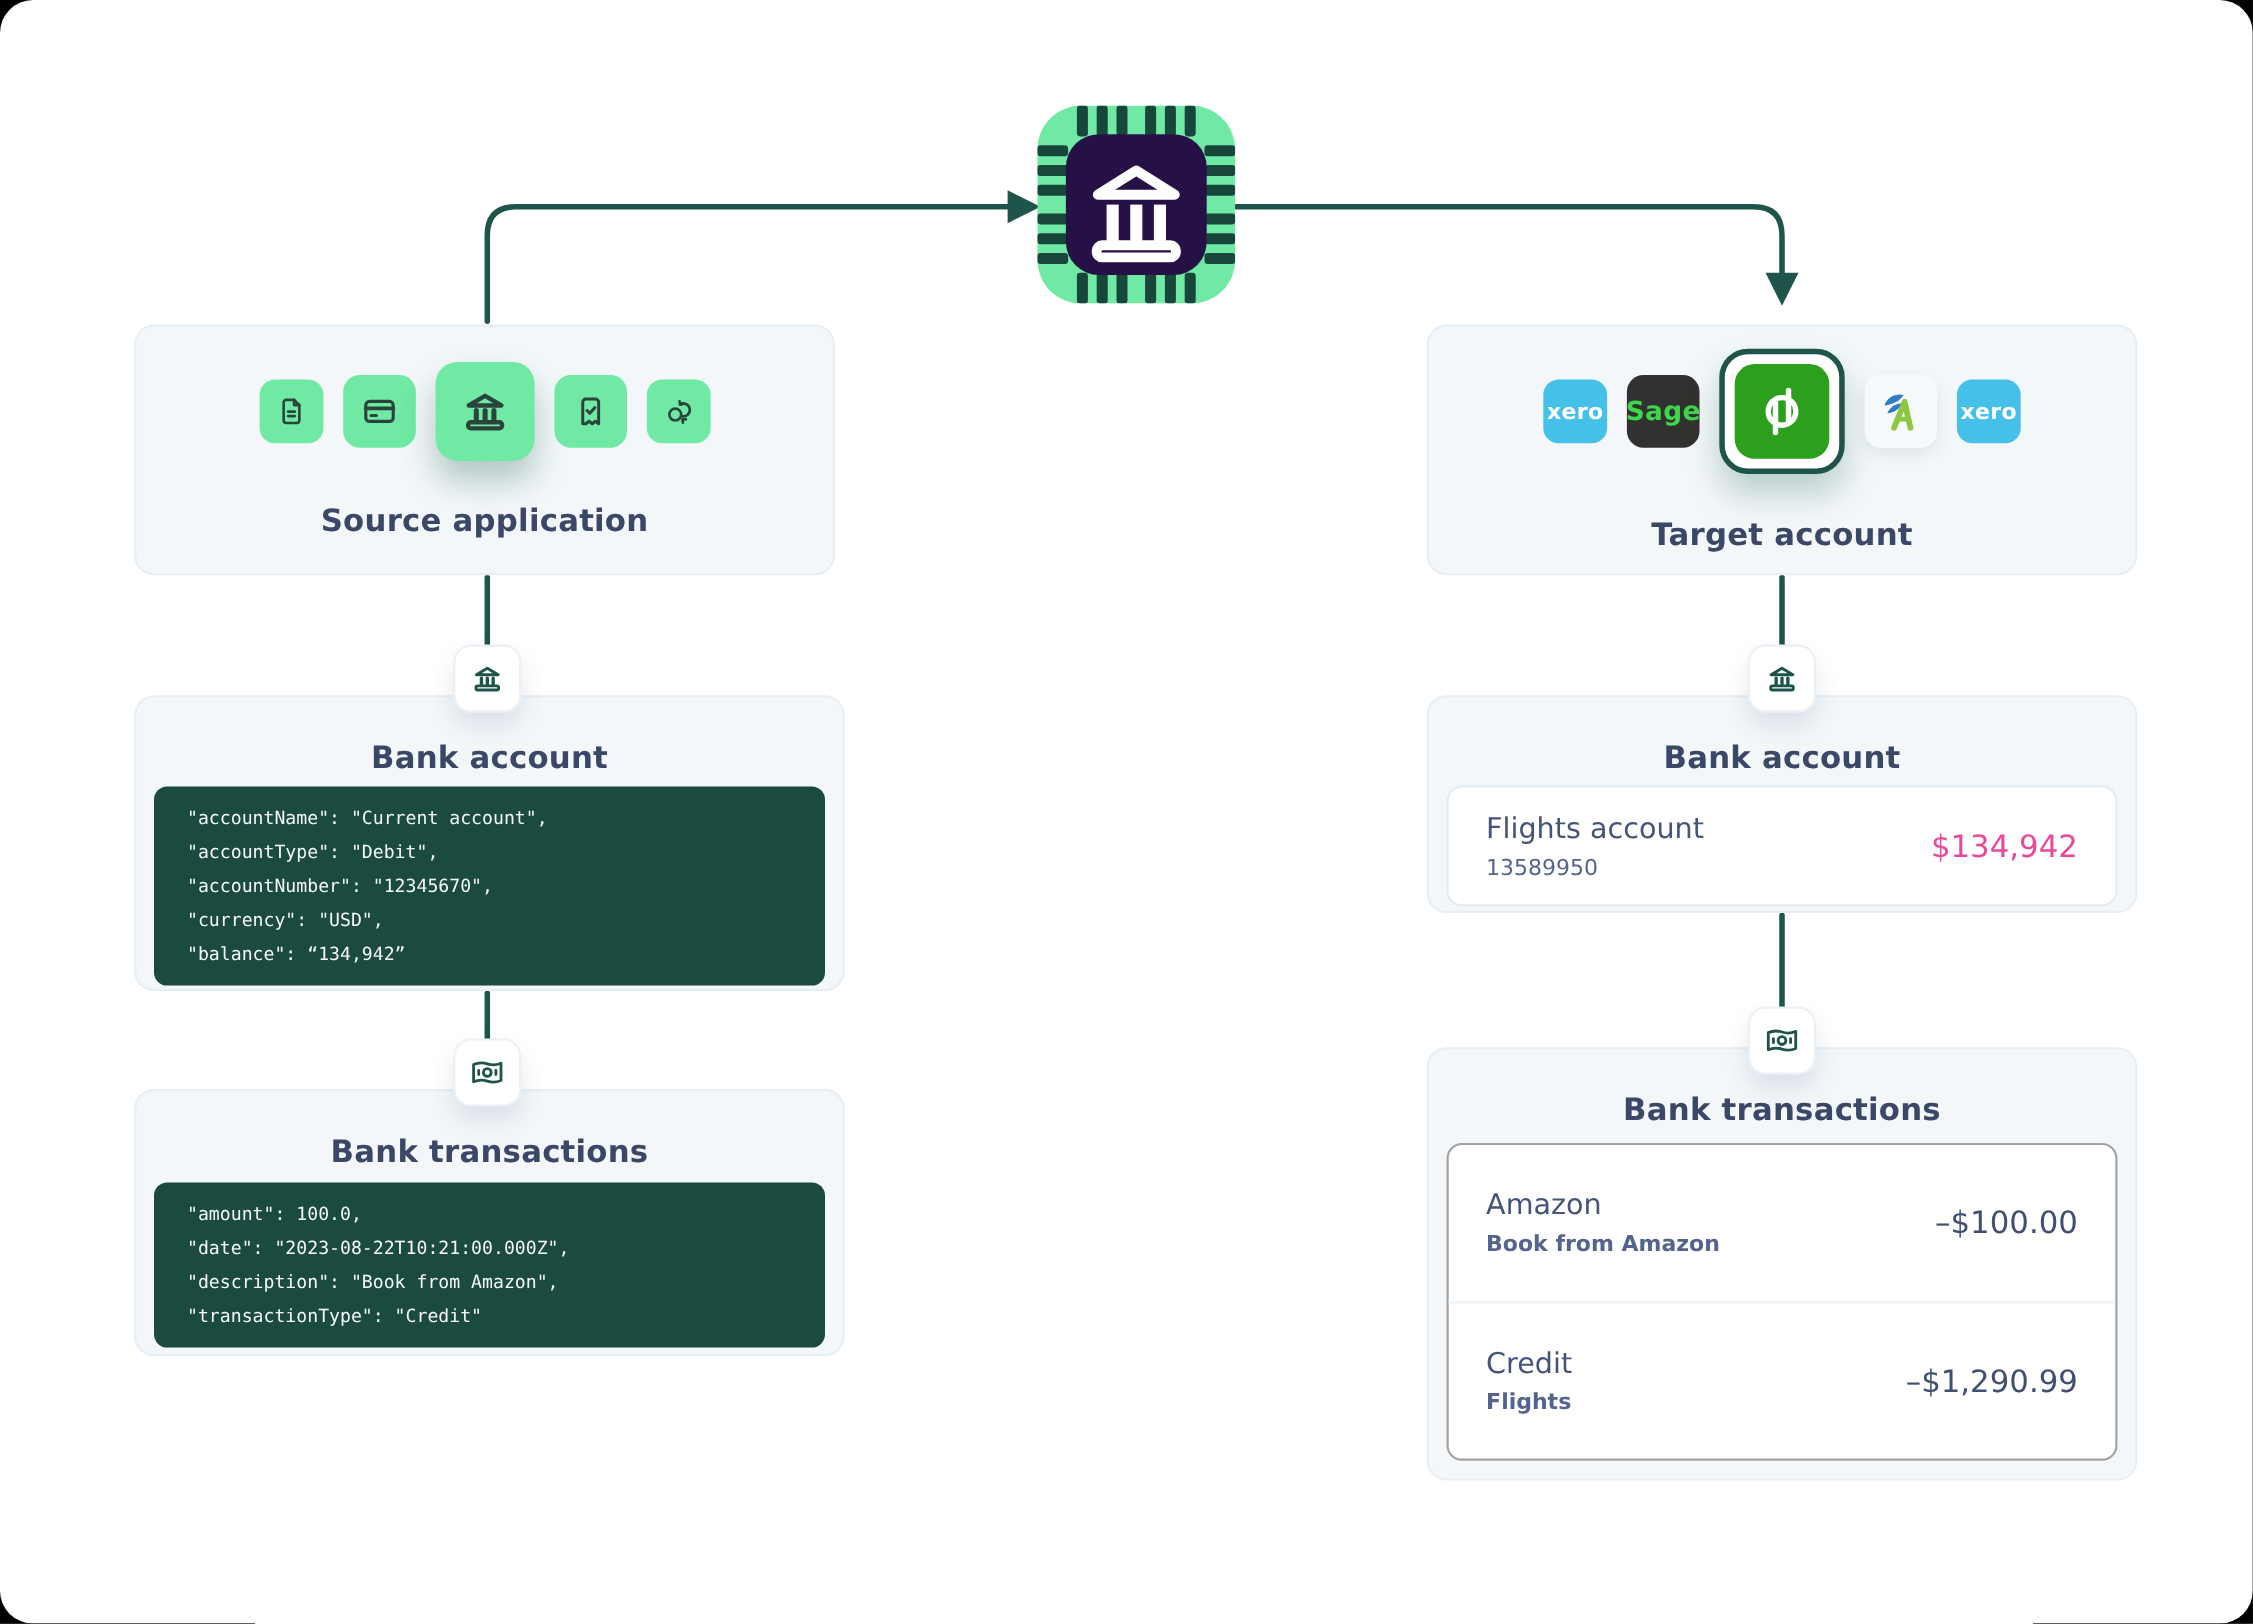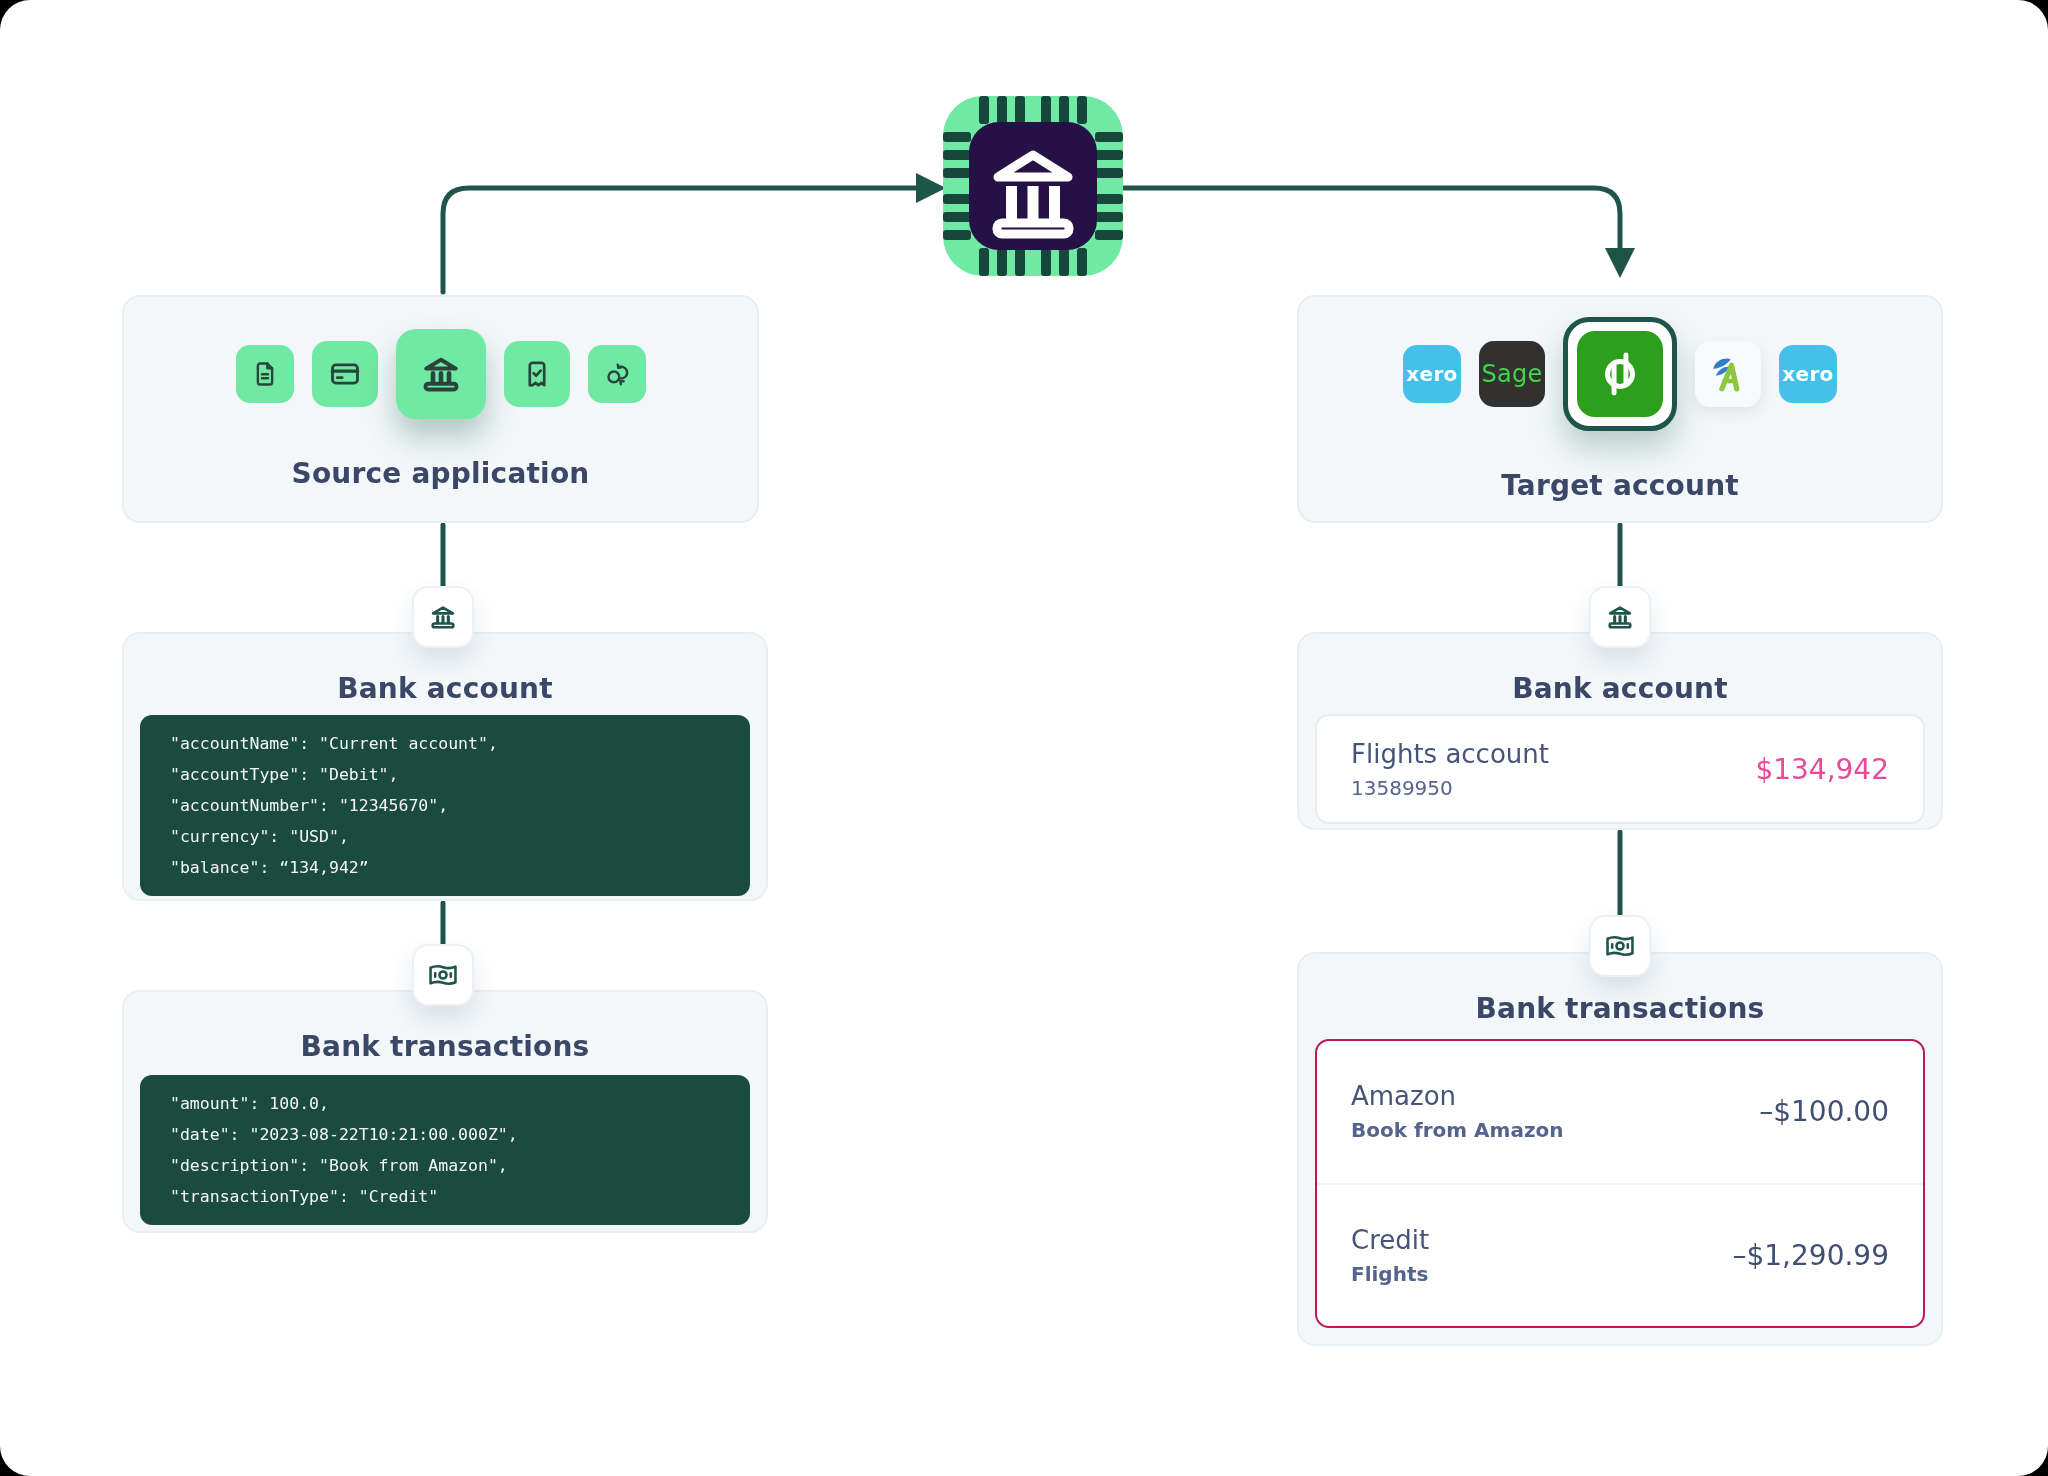--- a/index.html
+++ b/index.html
@@ -19,21 +19,21 @@
   .panel-title,.card-title{
     font-size:28px;font-weight:700;color:#3B4766;letter-spacing:.2px;text-align:center;
   }
   .tile-row{display:flex;align-items:center;gap:18px;}
   .tile{display:flex;align-items:center;justify-content:center;border-radius:14px;flex:none;}
   .tile.green{background:#6FE9A4;color:#2A443C;}
   .s58{width:58px;height:58px;}
   .s66{width:66px;height:66px;border-radius:15px;}
   .s90{width:90px;height:90px;border-radius:20px;box-shadow:0 18px 30px rgba(24,88,66,.30);}
   .xero{background:#45C0E9;color:#fff;font-size:20px;font-weight:600;letter-spacing:.3px;}
-  .sage{background:#32312F;color:#3FD64B;font-size:24px;font-weight:400;letter-spacing:.3px;}
+  .sage{background:#32312F;color:#3FD64B;font-size:24px;font-weight:700;letter-spacing:.3px;}
   .freeagent{background:#F7FAFD;box-shadow:0 6px 14px rgba(45,65,95,.10);}
   .qb-ring{
     width:104px;height:104px;border:5px solid #1E5449;border-radius:26px;background:#fff;
     display:flex;align-items:center;justify-content:center;flex:none;
     box-shadow:0 18px 30px rgba(24,88,66,.25);
   }
   .qb{width:86px;height:86px;background:#2CA01C;border-radius:18px;display:flex;align-items:center;justify-content:center;}
 
   
   .badge{
@@ -54,21 +54,21 @@
   .acct-card{
     position:absolute;left:16px;right:16px;top:80px;height:110px;background:#fff;
     border:2px solid #E4ECF3;border-radius:14px;box-sizing:border-box;
     display:flex;align-items:center;justify-content:space-between;padding:0 34px;
   }
   .acct-name{font-size:26px;color:#46547A;}
   .acct-num{font-size:20px;color:#54648C;margin-top:7px;}
   .balance{font-size:28px;color:#ec4899;}
   .tx-list{
     position:absolute;left:16px;right:16px;top:85px;bottom:16px;background:#fff;
-    border:2px solid #be185d;border-radius:14px;box-sizing:border-box;
+    border:2px solid #a3a3a3;border-radius:14px;box-sizing:border-box;
     display:flex;flex-direction:column;
   }
   .tx-row{
     flex:1;display:flex;align-items:center;justify-content:space-between;
     padding:0 34px;border-bottom:2px solid #EEF3F8;
   }
   .tx-row:last-child{border-bottom:none;}
   .tx-name{font-size:26px;color:#46547A;}
   .tx-desc{font-size:20px;color:#54648C;margin-top:7px;font-weight:bold;}
   .tx-amount{font-size:28px;color:#414F73;}

